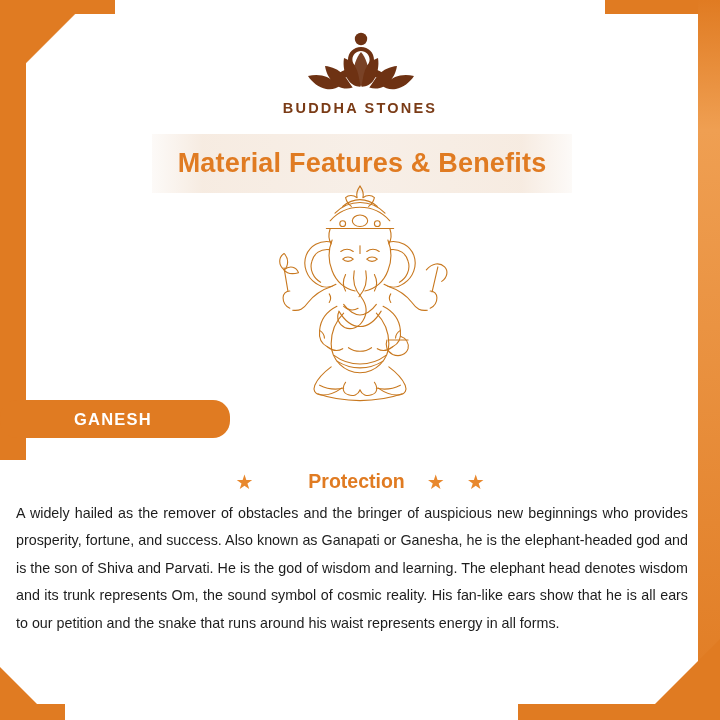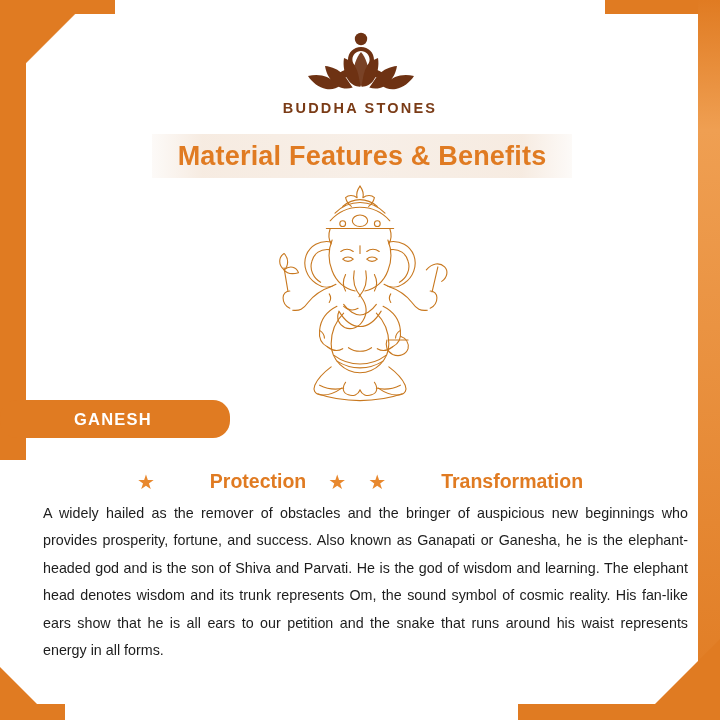--- a/index.html
+++ b/index.html
@@ -92,21 +92,21 @@
     color: #7a3b16;
     font-weight: 700;
   }
 
   
   .title-band {
     position: absolute;
     left: 152px;
     top: 134px;
     width: 420px;
-    height: 44px;
+    height: 59px;
     background: linear-gradient(90deg, rgba(245,235,226,0.25) 0%, rgba(245,232,220,0.85) 12%, rgba(247,238,230,0.95) 50%, rgba(245,232,220,0.85) 88%, rgba(245,235,226,0.25) 100%);
     display: flex;
     align-items: center;
     justify-content: center;
   }
   .title-text {
     font-size: 27px;
     font-weight: 700;
     color: #e07b22;
     letter-spacing: 0.2px;
@@ -179,21 +179,21 @@
   .kw-text {
     color: #e07b22;
     font-size: 19.5px;
     font-weight: 700;
     margin-left: 48px;
   }
 
   
   .body-text {
     position: absolute;
-    left: 43px;
+    left: 16px;
     right: 32px;
     top: 500px;
     color: #1d1d1d;
     font-size: 14.3px;
     line-height: 1.92;
     text-align: justify;
     text-justify: inter-word;
   }
 </style>
 </head>
@@ -325,19 +325,18 @@
   <div class="keywords">
     <div class="kw">
       <span class="kw-star">★</span>
       <span class="kw-text">Protection</span>
     </div>
     <div class="kw">
       <span class="kw-star">★</span>
     </div>
     <div class="kw">
       <span class="kw-star">★</span>
-      <span class="kw-text">Transformation</span>
     </div>
   </div>
 
   <div class="body-text">A widely hailed as the remover of obstacles and the bringer of auspicious new beginnings who provides prosperity, fortune, and success. Also known as Ganapati or Ganesha, he is the elephant-headed god and is the son of Shiva and Parvati. He is the god of wisdom and learning. The elephant head denotes wisdom and its trunk represents Om, the sound symbol of cosmic reality. His fan-like ears show that he is all ears to our petition and the snake that runs around his waist represents energy in all forms.</div>
 
 </div>
 
 </body></html>

